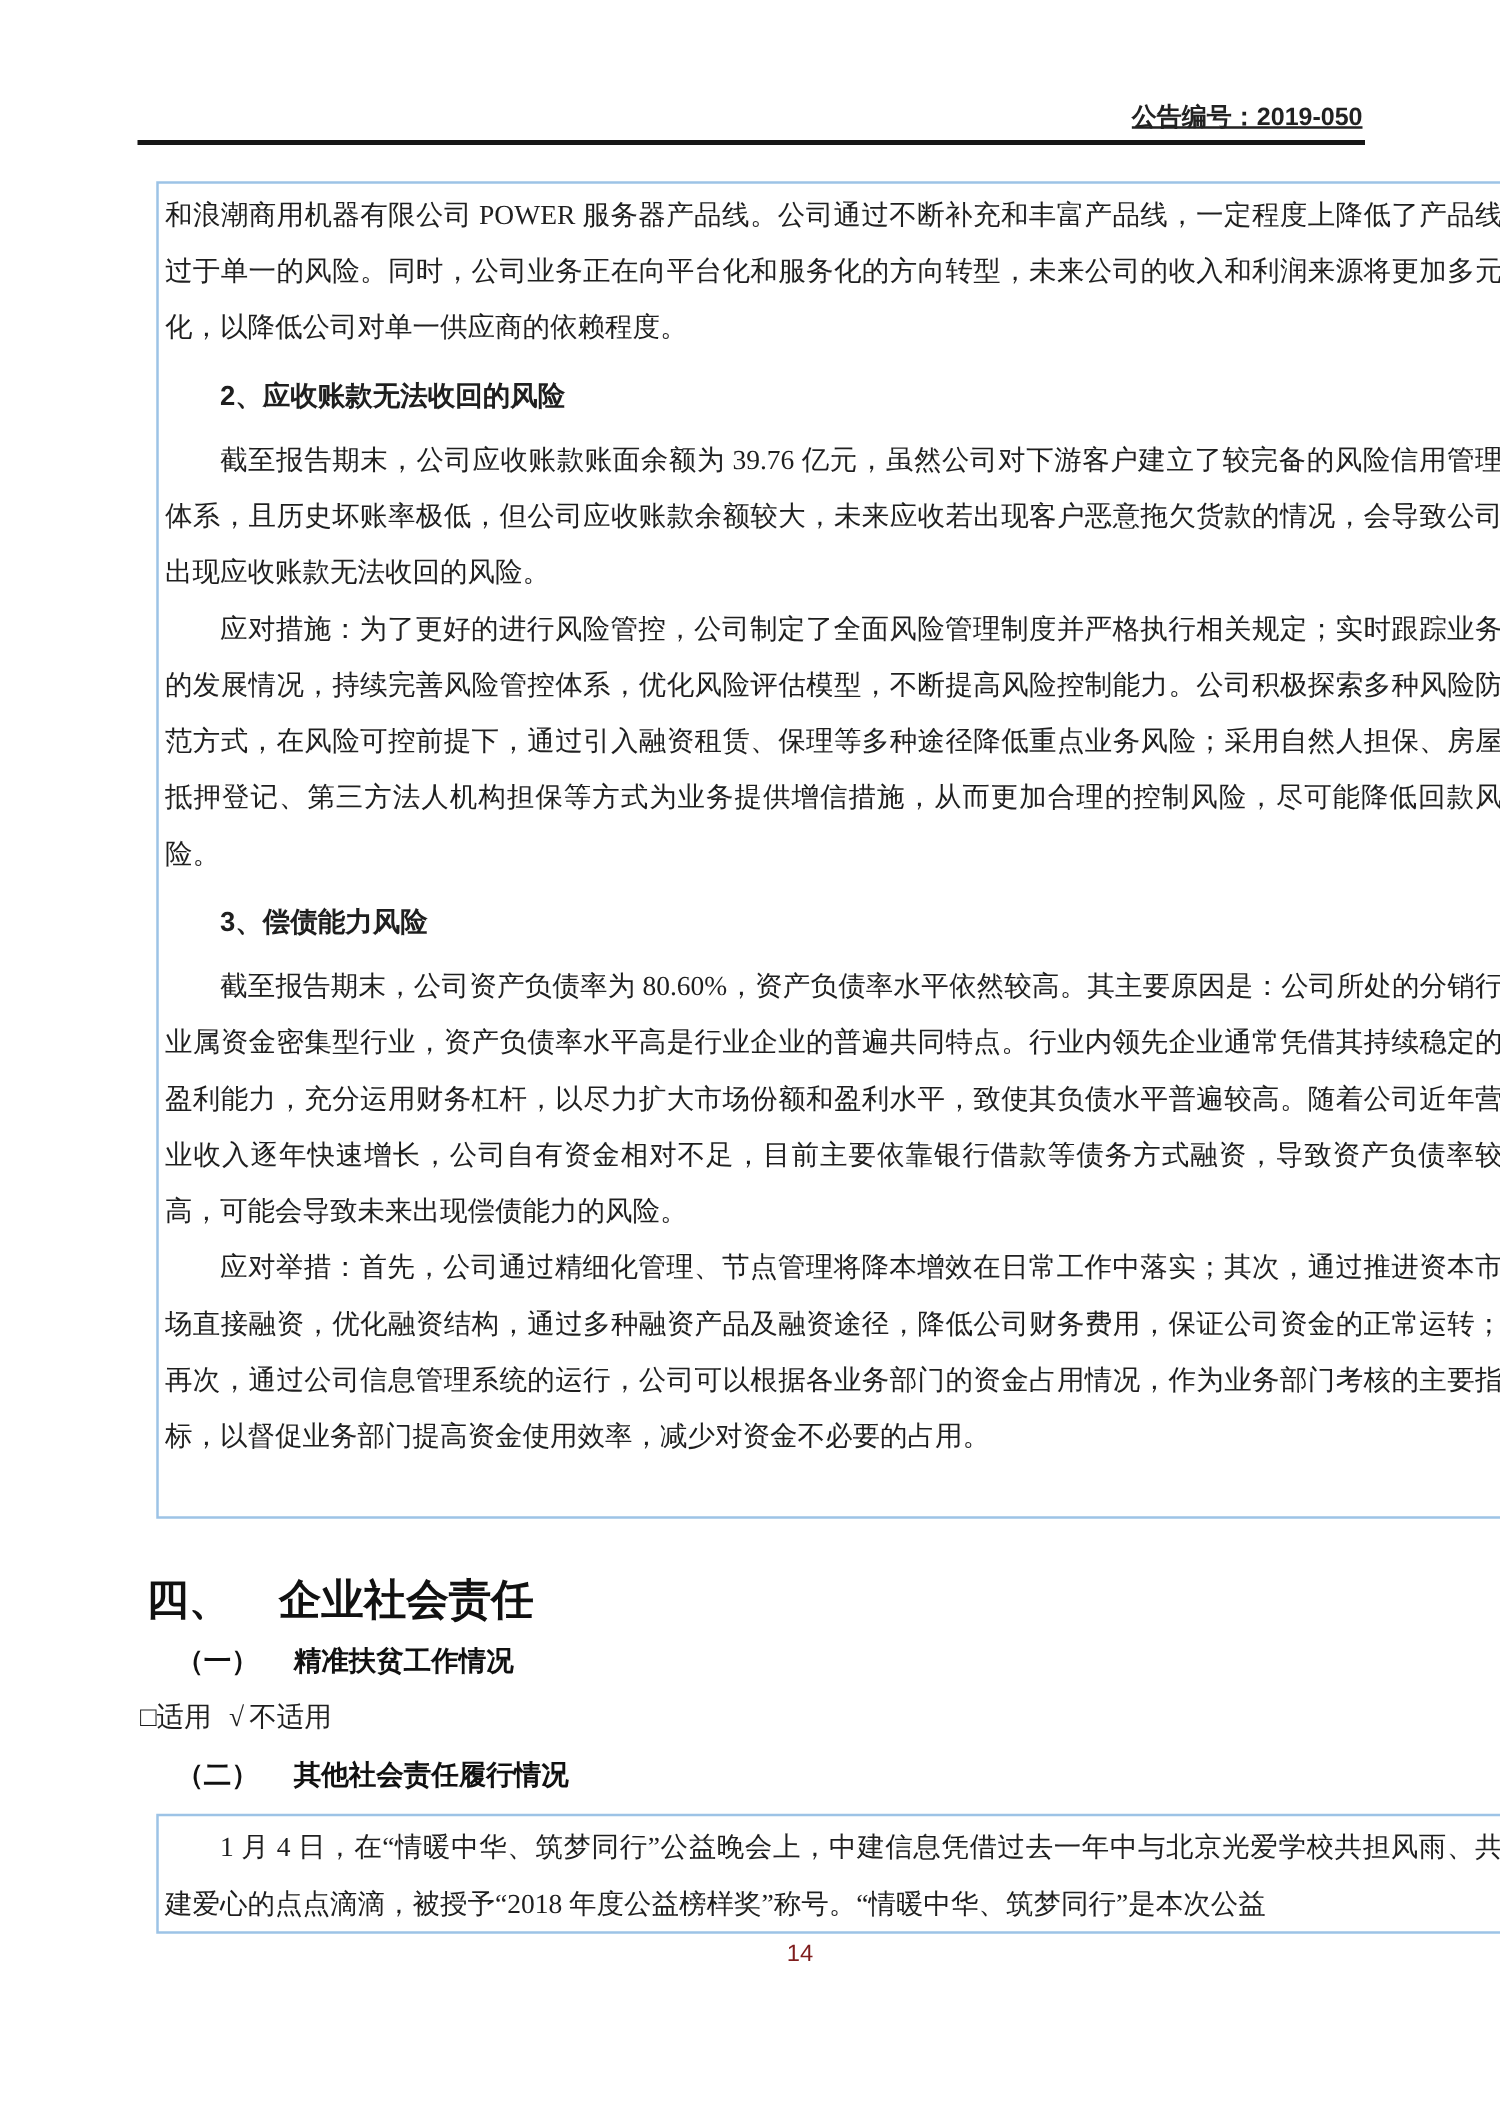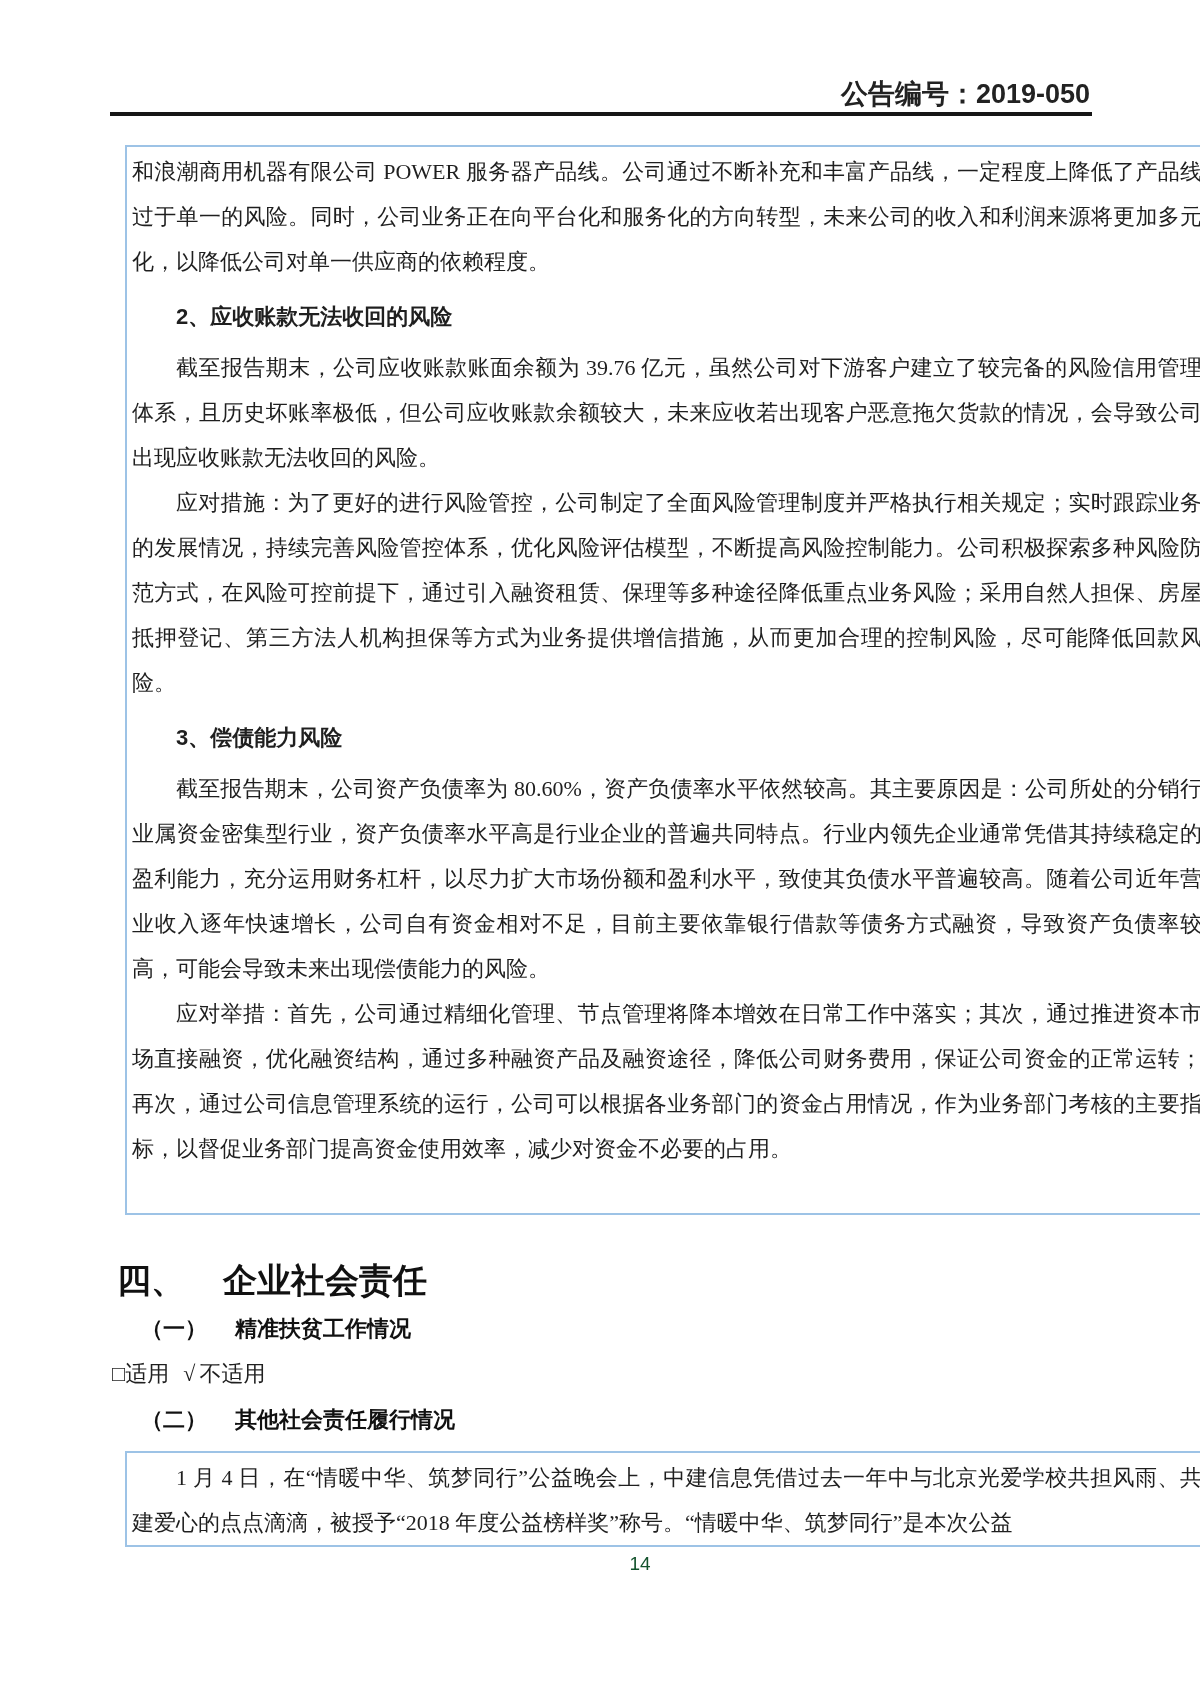--- a/index.html
+++ b/index.html
@@ -10,21 +10,21 @@
     background:#ffffff;
     font-family:"Liberation Serif","DejaVu Serif",serif;
     color:#1f1f1f;
     overflow:hidden;
   }
 
   
   .announce-no {
     position:absolute; top:82px; right:110px;
     font-family:"Liberation Sans","DejaVu Sans",sans-serif;
-    font-weight:600; font-size:27px; line-height:24px; color:#222;
+    font-weight:600; font-size:20px; line-height:24px; color:#222;text-decoration:underline;
   }
   .header-rule {
     position:absolute; top:112px; left:110px; width:982px; height:4px;
     background:#161616;
   }
 
   
   .blue-box {
     position:absolute; left:125px; width:1079px;
     border:2px solid #9dc3e6;
@@ -72,21 +72,21 @@
     font-size:22px; line-height:30px; color:#1f1f1f;
   }
   .applicability .na-group { margin-left:14px; }
   .applicability .check-icon-glyph { margin-right:4px; }
 
   
   .page-number {
     position:absolute; top:1553px; left:140px; width:1000px;
     text-align:center;
     font-family:"Liberation Sans","DejaVu Sans",sans-serif;
-    font-size:19px; color:#14532d;
+    font-size:19px; color:#7f1d1d;
   }
 </style>
 </head>
 <body>
 
 <div class="page">
 
   <div class="announce-no">公告编号：2019-050</div>
 
   <div class="header-rule"></div>

